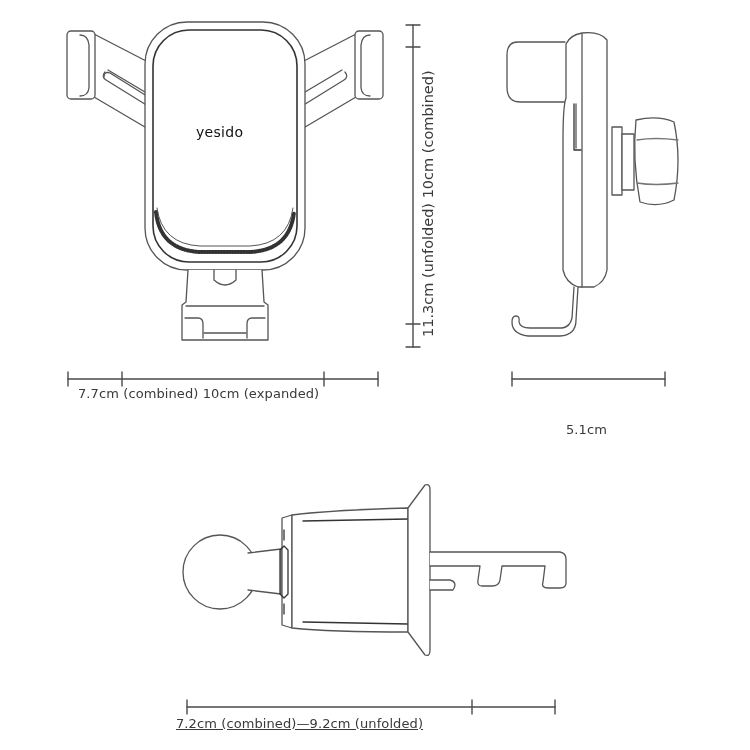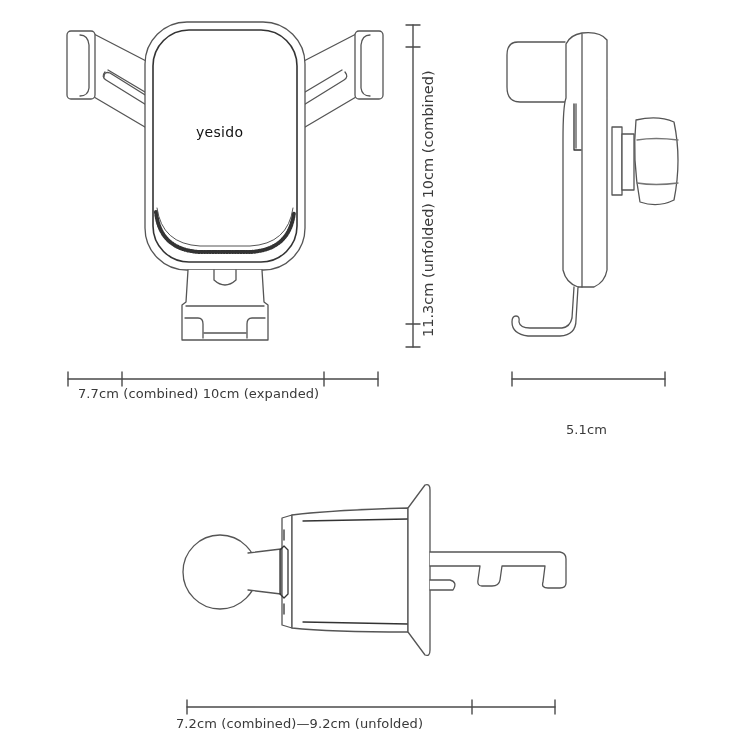--- a/index.html
+++ b/index.html
@@ -112,13 +112,13 @@
     <line x1="472" y1="700" x2="472" y2="714"></line>
     <line x1="555" y1="700" x2="555" y2="714"></line>
   </g>
 </svg>
 
 <div class="logo" style="left:196px; top:124px;">yesido</div>
 
 <div class="lbl" style="left:78px; top:386px;">7.7cm (combined) 10cm (expanded)</div>
 <div class="vlbl" style="left:420px; top:337px;">11.3cm (unfolded) 10cm (combined)</div>
 <div class="lbl" style="left:566px; top:386px;margin-top:36px;">5.1cm</div>
-<div class="lbl" style="left:176px; top:716px;">7.2cm (combined)—9.2cm (unfolded)</div>
+<div class="lbl" style="left:176px; top:716px;text-decoration:underline;">7.2cm (combined)—9.2cm (unfolded)</div>
 
 </body></html>

